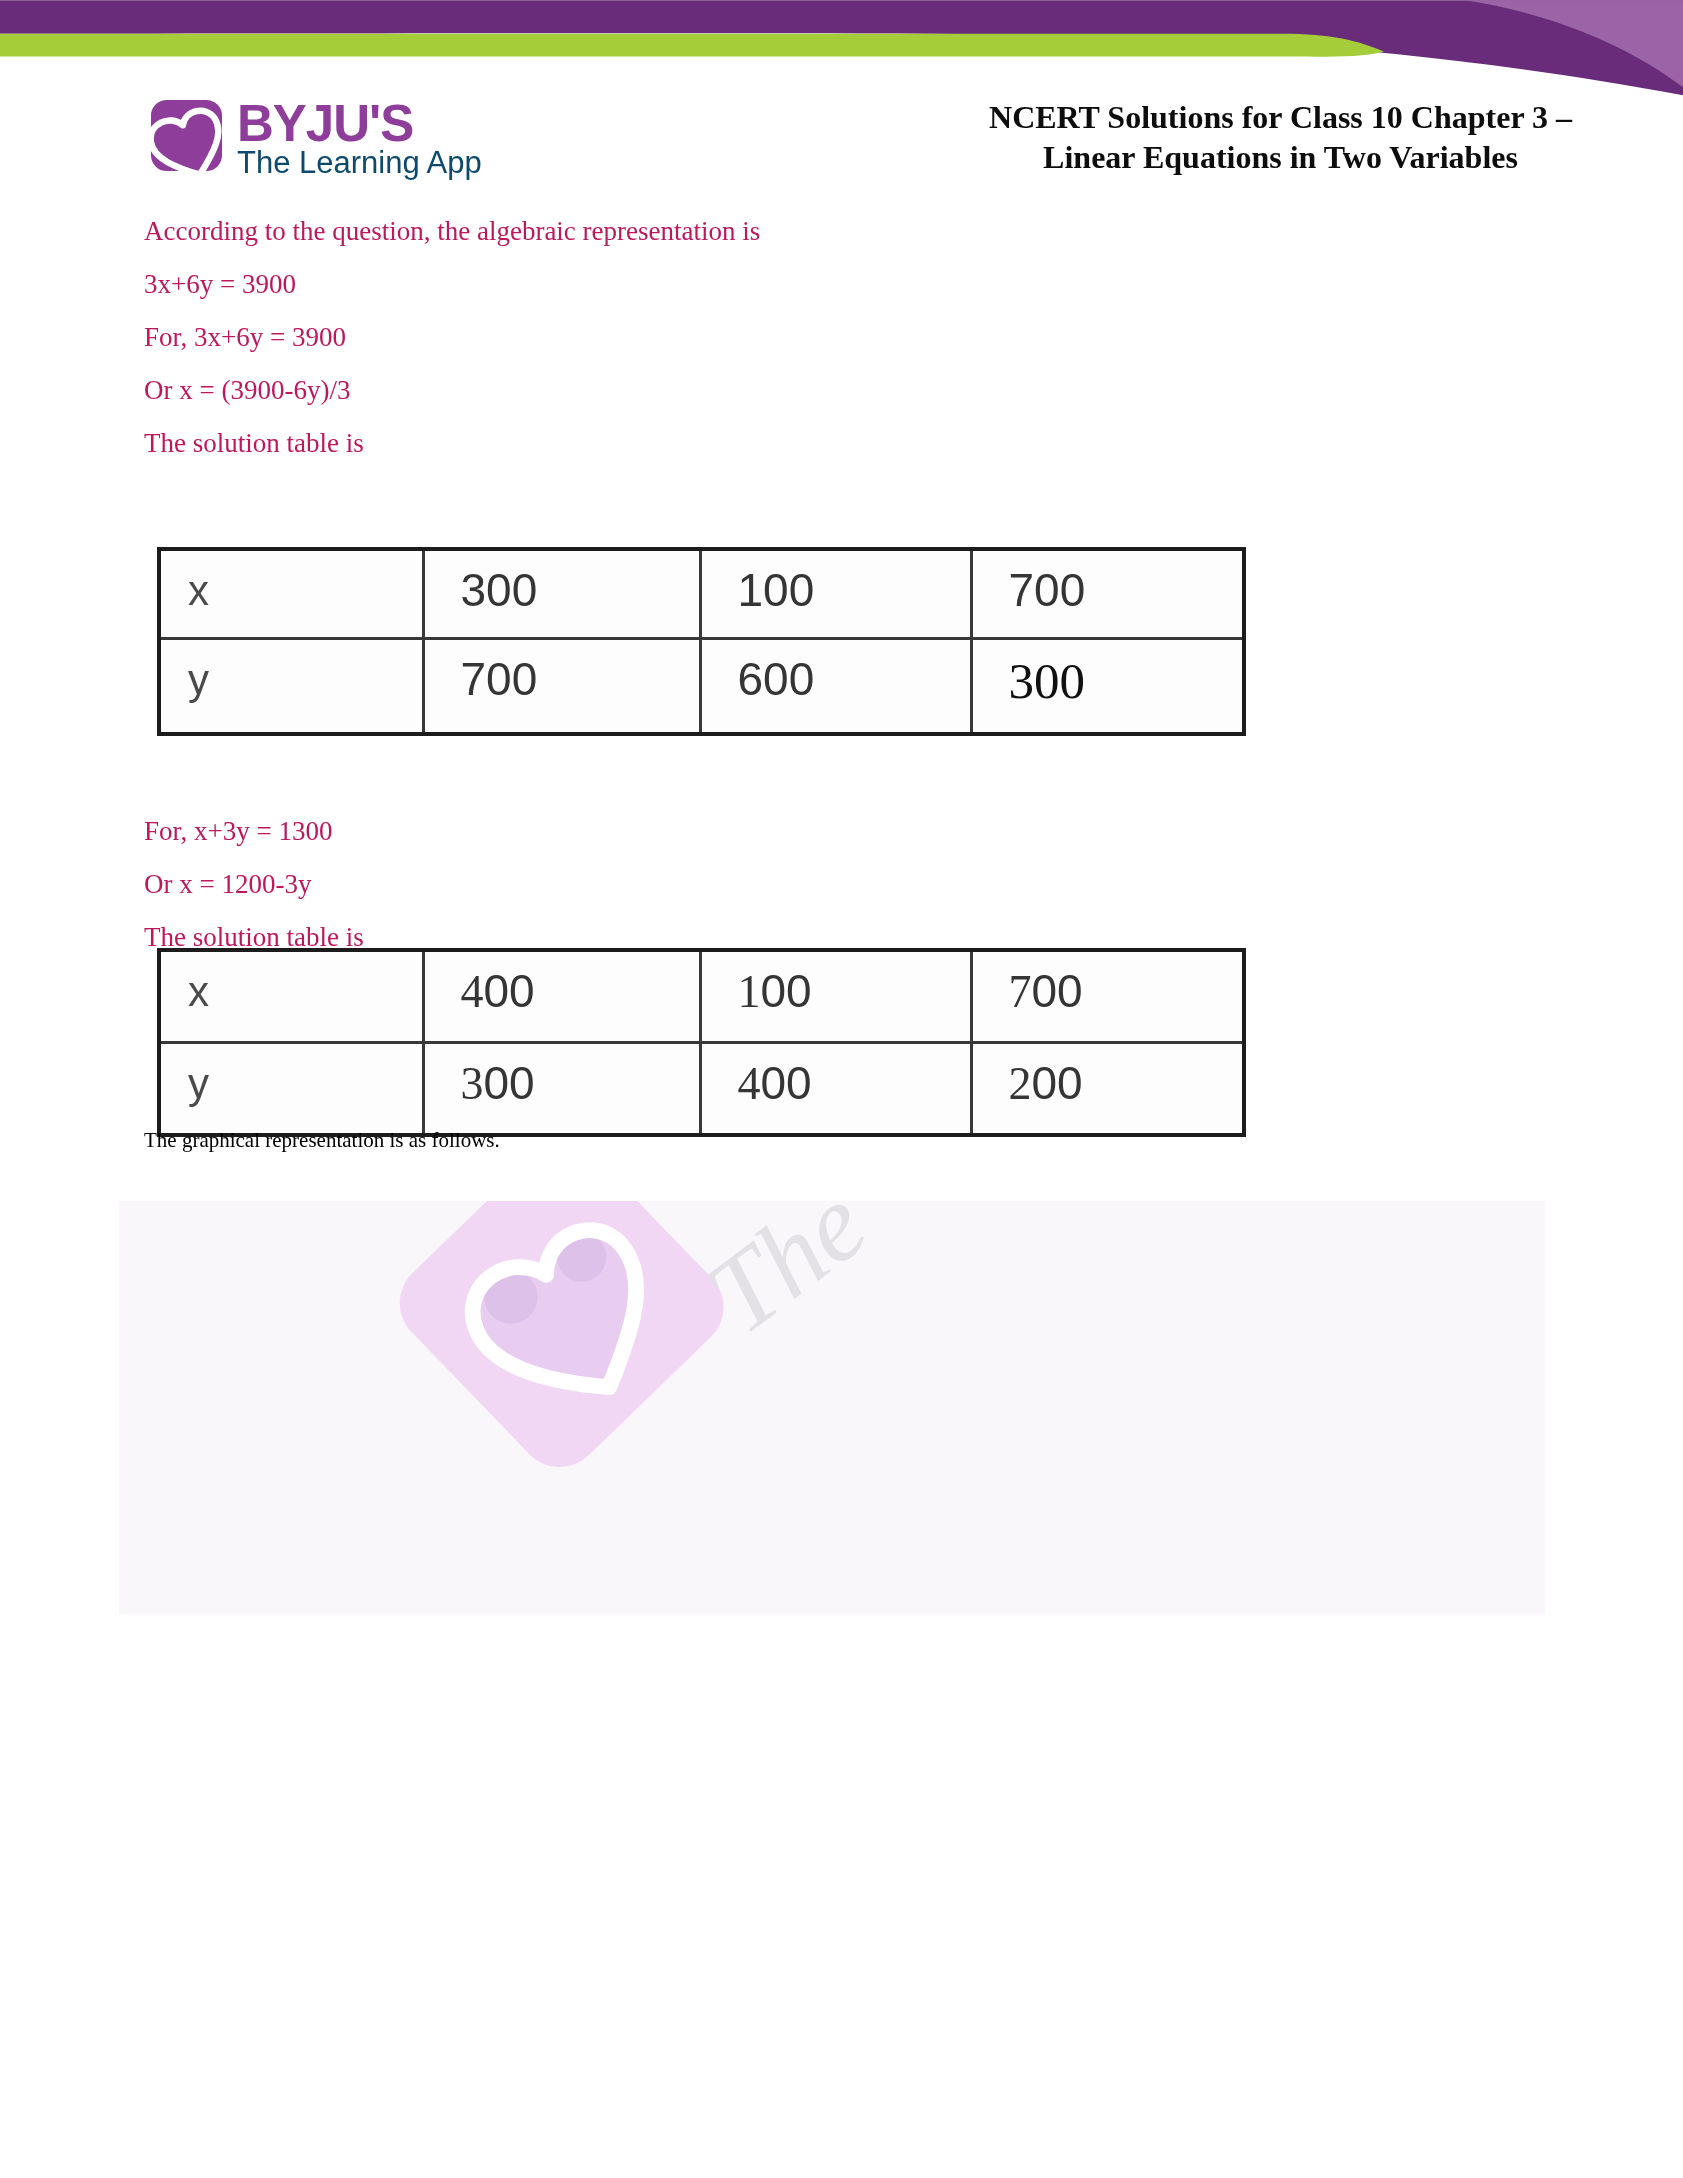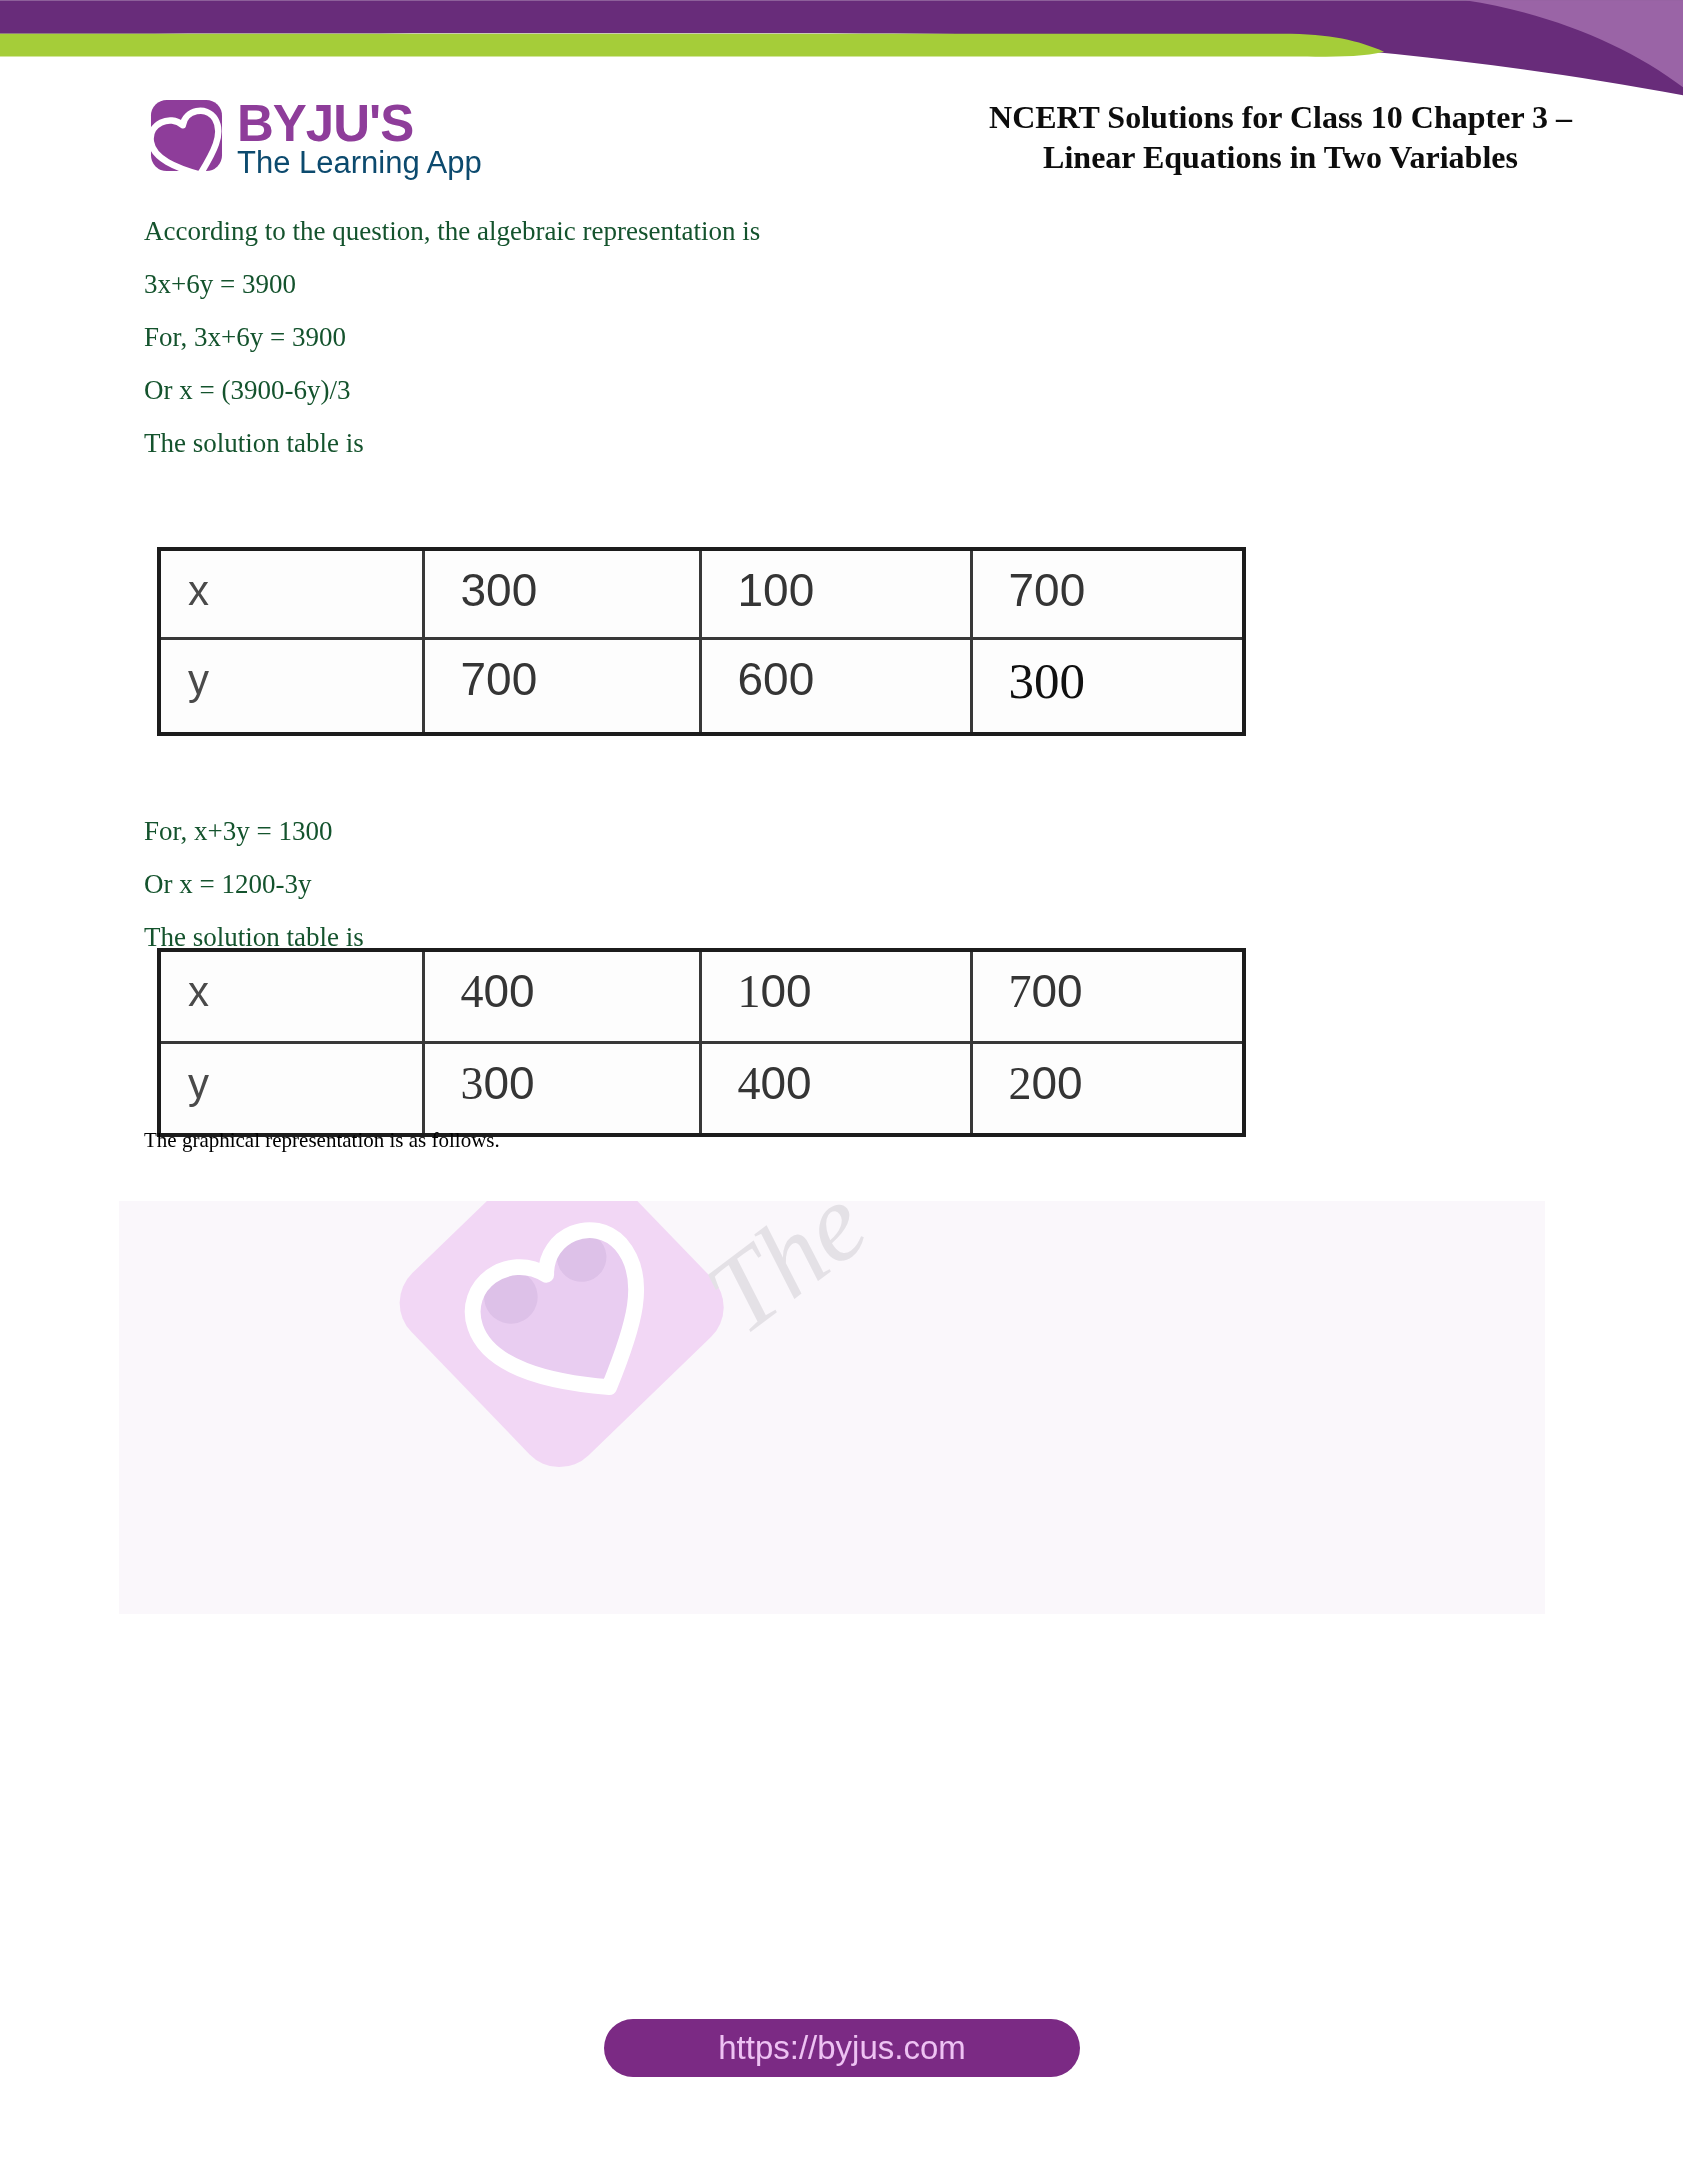--- a/index.html
+++ b/index.html
@@ -15,21 +15,21 @@
   .logo-text { margin-left:14px; font-family:"Liberation Sans", sans-serif; }
   .logo-brand { font-size:51px; line-height:50px; font-weight:bold; color:#8e3d9a; letter-spacing:-1px; }
   .logo-tagline { font-size:31px; line-height:26px; color:#0c4a6e; margin-top:1px; }
   
   .doc-title {
     position:absolute; right:111px; top:97px; text-align:center;
     font-weight:bold; font-size:32px; line-height:40px; color:#0d0d0d;
     font-family:"Liberation Serif", serif;
   }
   
-  .text-block { position:absolute; left:144px; width:1188px; font-size:27px; color:#14532d; }
+  .text-block { position:absolute; left:144px; width:1188px; font-size:27px; color:#be185d; }
   .text-block .line { height:53px; line-height:53px; white-space:pre; }
   .block-1 { top:205px; }
   .block-2 { top:805px; }
   .graph-note { position:absolute; left:144px; top:1114px; font-size:21px; line-height:52px; color:#000000; }
   
   .sol-table {
     position:absolute; left:157px; width:1086px; height:189px;
     border-collapse:collapse; table-layout:fixed; background:#fdfdfd;
     border:4px solid #1c1c1c;
   }
@@ -174,18 +174,15 @@
     </g>
     <g transform="translate(445,100) rotate(-28)">
       <path d="M0,-29 C-23,-68 -81,-60 -88,-16 C-95,26 -49,68 3,101 C52,60 91,23 81,-21 C71,-60 18,-65 0,-29 Z" fill="#e9cdf1"></path>
       <circle cx="-42" cy="-26" r="27" fill="#d8bce4" opacity="0.75"></circle>
       <circle cx="40" cy="-28" r="25" fill="#d8bce4" opacity="0.75"></circle>
       <path d="M0,-29 C-23,-68 -81,-60 -88,-16 C-95,26 -49,68 3,101 C52,60 91,23 81,-21 C71,-60 18,-65 0,-29 Z" fill="none" stroke="#ffffff" stroke-width="16" stroke-linejoin="round"></path>
     </g>
     <text transform="translate(630,138) rotate(-37)" font-family="Liberation Serif, serif" font-style="italic" font-size="110" fill="#e4e1e6">The</text>
   </svg>
 
-  <div class="footer-pill">
-    <span>https://byjus.com</span>
-  </div>
 
 </div>
 
 
 </body></html>

